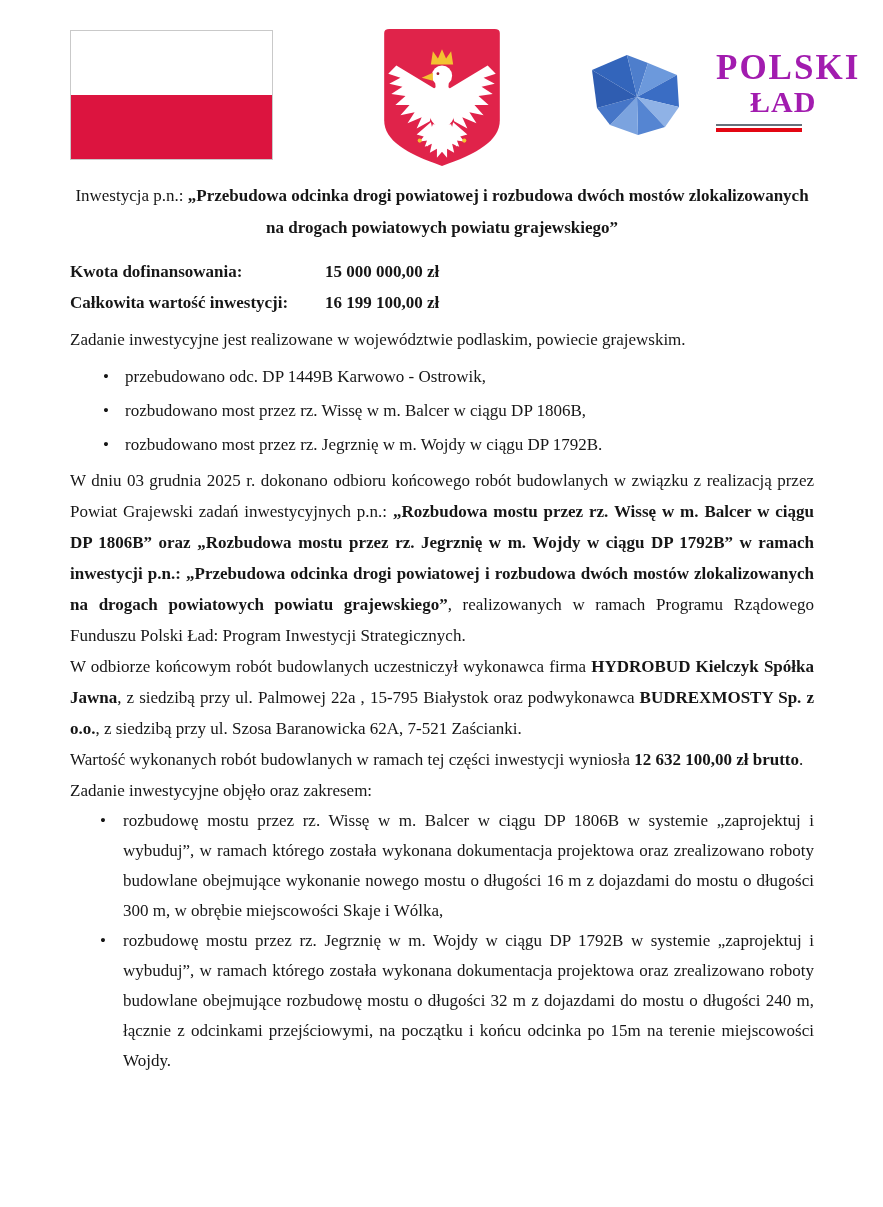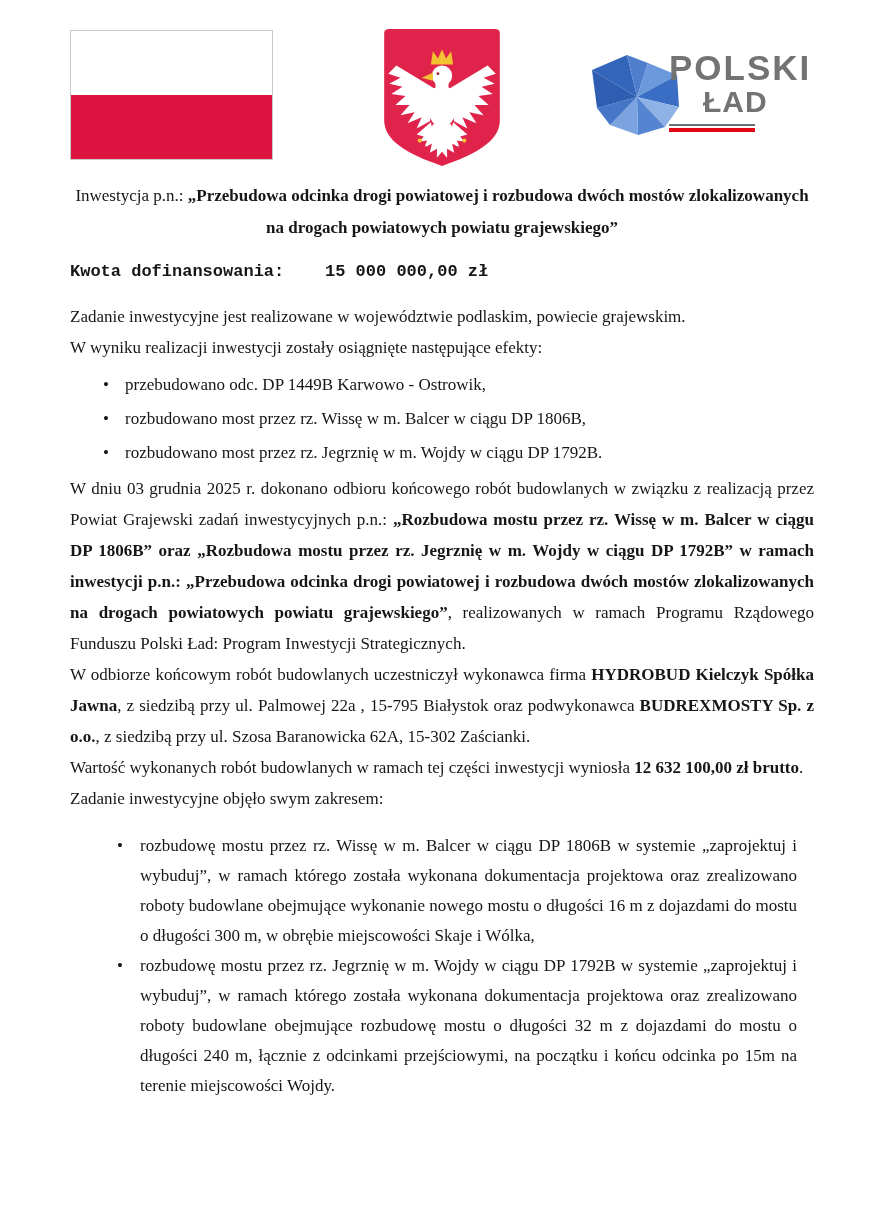--- a/index.html
+++ b/index.html
@@ -20,50 +20,50 @@
     width:203px; height:130px;
     border:1px solid #c9c9c9; box-sizing:border-box;
   }
   .flag-white { height:50%; background:#ffffff; }
   .flag-red   { height:50%; background:#DC143F; }
 
   .emblem { position:absolute; left:376px; top:27px; }
 
   .pl-map { position:absolute; left:591px; top:53px; }
   .pl-text {
-    position:absolute; left:669px; top:49px;
-    font-family:Liberation Sans, sans-serif;
-    color:#737373;
+    position:absolute; left:716px; top:49px;
+    font-family:Liberation Serif, serif;
+    color:#a21caf;
   }
   .pl-line1 { font-size:35px; font-weight:600; letter-spacing:2px; line-height:37px; }
   .pl-line2 { font-size:30px; font-weight:800; letter-spacing:1px; line-height:31px;margin-left:34px; }
   .pl-stripes { margin-top:7px; width:86px; }
   .stripe-gray { height:2px; background:#67717B; }
   .stripe-red  { height:4px; background:#E30613; margin-top:2px; }
 
   
   .content {
     position:absolute; left:70px; top:180px; width:744px;
     font-size:17px; line-height:31px;
   }
   p { margin:0; }
   b, .bold { font-weight:700; }
   .just { text-align:justify; }
 
   .title-block { text-align:center; line-height:32px; margin-bottom:12px; }
 
-  .funding { margin:8px 0 14px 0; font-weight:700;font-family:Liberation Mono, monospace; }
+  .funding { margin:8px 0 6px 0; font-weight:700; }
   .frow { line-height:31px; }
   .flabel { display:inline-block; width:255px; }
 
   ul.effects { list-style:none; margin:5px 0 3px 0; padding:0; }
   ul.effects li { position:relative; padding-left:55px; line-height:34px; }
   ul.effects li::before { content:"•"; position:absolute; left:33px; top:0; }
 
-  ul.scope { list-style:none; margin:17px; padding:0; }
+  ul.scope { list-style:none; margin:0; padding:0; }
   ul.scope li { position:relative; padding-left:53px; line-height:30px; text-align:justify; }
   ul.scope li::before { content:"•"; position:absolute; left:30px; top:0; }
 </style>
 </head>
 <body>
 
 <div class="page">
 
   <div class="header">
 
@@ -119,38 +119,40 @@
   <div class="content">
 
     <div class="title-block">
       <p><span>Inwestycja  p.n.: </span><b>„Przebudowa odcinka drogi powiatowej i rozbudowa dwóch mostów zlokalizowanych na drogach  powiatowych powiatu grajewskiego”</b></p>
     </div>
 
     <div class="funding">
       <div class="frow">
         <span class="flabel">Kwota dofinansowania:</span><span>15 000 000,00 zł</span>
       </div>
+      <div class="frow">
+        <span class="flabel">Całkowita wartość inwestycji:</span><span>16 199 100,00 zł</span>
+      </div>
     </div>
 
     <p>Zadanie inwestycyjne jest realizowane w województwie podlaskim, powiecie grajewskim.</p>
-    <p>W wyniku realizacji inwestycji zostały osiągnięte następujące efekty:</p>
 
     <ul class="effects">
       <li>przebudowano odc. DP 1449B Karwowo - Ostrowik,</li>
       <li>rozbudowano most przez rz. Wissę w m. Balcer w ciągu DP 1806B,</li>
       <li>rozbudowano most przez rz. Jegrznię w m. Wojdy w ciągu DP 1792B.</li>
     </ul>
 
     <p class="just"><span>W dniu 03 grudnia 2025 r. dokonano odbioru końcowego robót budowlanych w związku z realizacją przez Powiat Grajewski zadań inwestycyjnych p.n.: </span><b>„Rozbudowa mostu przez rz. Wissę w m. Balcer w ciągu DP 1806B” oraz „Rozbudowa mostu przez rz. Jegrznię w m. Wojdy w ciągu DP 1792B” w ramach inwestycji p.n.: „Przebudowa odcinka drogi powiatowej i rozbudowa dwóch mostów zlokalizowanych na drogach powiatowych powiatu grajewskiego”</b><span>, realizowanych w ramach Programu Rządowego Funduszu Polski Ład: Program Inwestycji Strategicznych.</span></p>
 
-    <p class="just"><span>W odbiorze końcowym robót budowlanych uczestniczył wykonawca firma </span><b>HYDROBUD Kielczyk Spółka Jawna</b><span>, z siedzibą przy ul. Palmowej 22a , 15-795 Białystok oraz podwykonawca </span><b>BUDREXMOSTY Sp. z o.o.</b><span>, z siedzibą przy ul. Szosa Baranowicka 62A, 15-302 Zaścianki.</span></p>
+    <p class="just"><span>W odbiorze końcowym robót budowlanych uczestniczył wykonawca firma </span><b>HYDROBUD Kielczyk Spółka Jawna</b><span>, z siedzibą przy ul. Palmowej 22a , 15-795 Białystok oraz podwykonawca </span><b>BUDREXMOSTY Sp. z o.o.</b><span>, z siedzibą przy ul. Szosa Baranowicka 62A, 7-521 Zaścianki.</span></p>
 
     <p class="just"><span>Wartość wykonanych robót budowlanych w ramach tej części inwestycji wyniosła </span><b>12 632 100,00 zł brutto</b><span>.</span></p>
 
-    <p>Zadanie inwestycyjne objęło swym zakresem:</p>
+    <p>Zadanie inwestycyjne objęło oraz zakresem:</p>
 
     <ul class="scope">
       <li>rozbudowę mostu przez rz. Wissę w m. Balcer w ciągu  DP 1806B w systemie „zaprojektuj i wybuduj”, w ramach którego została wykonana dokumentacja projektowa oraz zrealizowano roboty budowlane obejmujące wykonanie nowego mostu o długości 16 m z dojazdami do mostu o długości 300 m, w obrębie miejscowości Skaje i Wólka,</li>
       <li>rozbudowę mostu przez rz. Jegrznię w m. Wojdy w ciągu DP 1792B w systemie „zaprojektuj i wybuduj”, w ramach którego została wykonana dokumentacja projektowa oraz zrealizowano roboty budowlane obejmujące rozbudowę mostu o długości 32 m z dojazdami do mostu o długości 240 m, łącznie z odcinkami przejściowymi, na początku i końcu odcinka po 15m na terenie miejscowości Wojdy.</li>
     </ul>
 
   </div>
 </div>
 
 </body></html>

